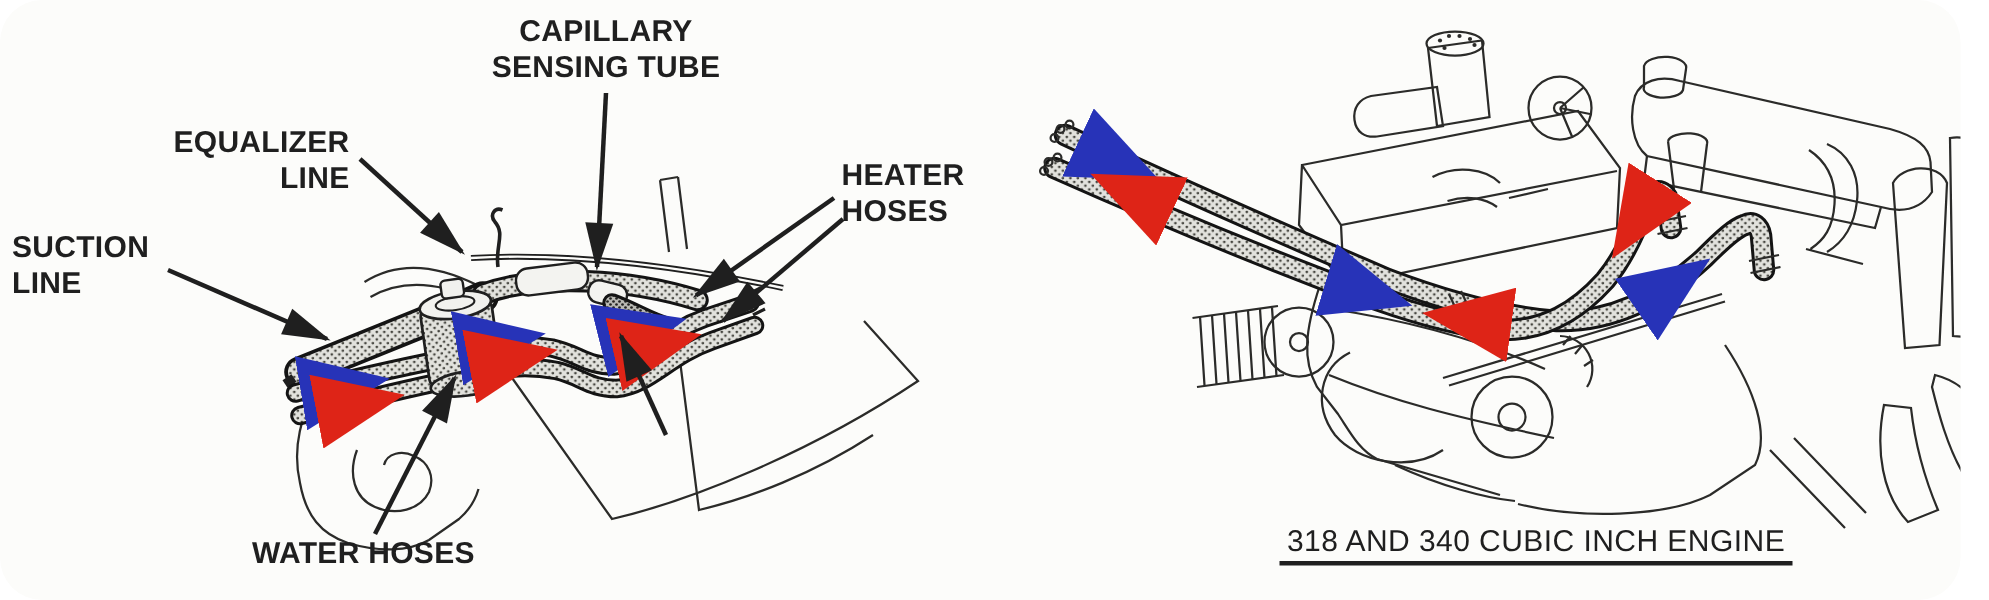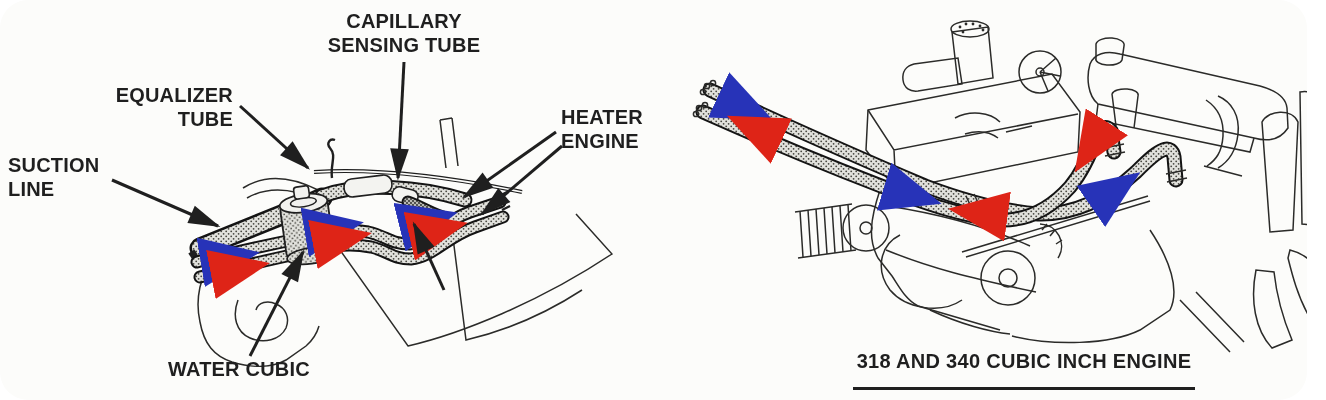--- a/index.html
+++ b/index.html
@@ -9,22 +9,22 @@
     font-family:"Liberation Sans",sans-serif;
     border-radius:28px;
   }
   .lbl{
     position:absolute;color:var(--ink,#1f1f1f);
     font-weight:700;font-size:20px;line-height:1.22;letter-spacing:.2px;
     white-space:pre-line;user-select:none;
   }
   .caption{
     position:absolute;color:var(--ink,#1f1f1f);
-    font-weight:700;font-size:20px;letter-spacing:.3px;text-align:center;
-    border-bottom:3px solid var(--ink,#1f1f1f);padding-bottom:14px;
+    font-weight:400;font-size:20px;letter-spacing:.3px;text-align:center;
+    border-bottom:3px solid var(--ink,#1f1f1f);padding-bottom:1px;
     white-space:nowrap;
   }
   svg .ink{stroke:var(--ink,#1f1f1f);}
   svg .lead{stroke:var(--ink,#1f1f1f);stroke-width:3;fill:none;}
   svg .thin{stroke:#2b2b29;stroke-width:1.5;fill:none;}
   svg .cold{stroke:var(--flow_cold,#2733b8);stroke-width:5;fill:none;}
   svg .hot{stroke:var(--flow_hot,#de2417);stroke-width:5;fill:none;}
 </style>
 </head>
 <body>
@@ -219,25 +219,25 @@
         <line class="cold" x1="1106" y1="196" x2="1132" y2="178" marker-end="url(#mCold)"></line>
       </g>
     </g>
   </svg>
 
   
   <div class="lbl" style="left:318px;top:9px;width:172px;text-align:center">CAPILLARY
 SENSING TUBE</div>
 
   <div class="lbl" style="left:105px;top:83px;width:128px;text-align:right">EQUALIZER
-TUBE</div>
+LINE</div>
 
   <div class="lbl" style="left:8px;top:153px;width:98px;text-align:left">SUCTION
 LINE</div>
 
   <div class="lbl" style="left:561px;top:105px;width:90px;text-align:left">HEATER
-ENGINE</div>
-
-
-  <div class="lbl" style="left:168px;top:357px;white-space:nowrap">WATER CUBIC</div>
+HOSES</div>
+
+
+  <div class="lbl" style="left:168px;top:357px;white-space:nowrap">WATER HOSES</div>
 
   <div class="caption" style="left:853px;top:350px;width:342px">318 AND 340 CUBIC INCH ENGINE</div>
 </div>
 
 </body></html>

